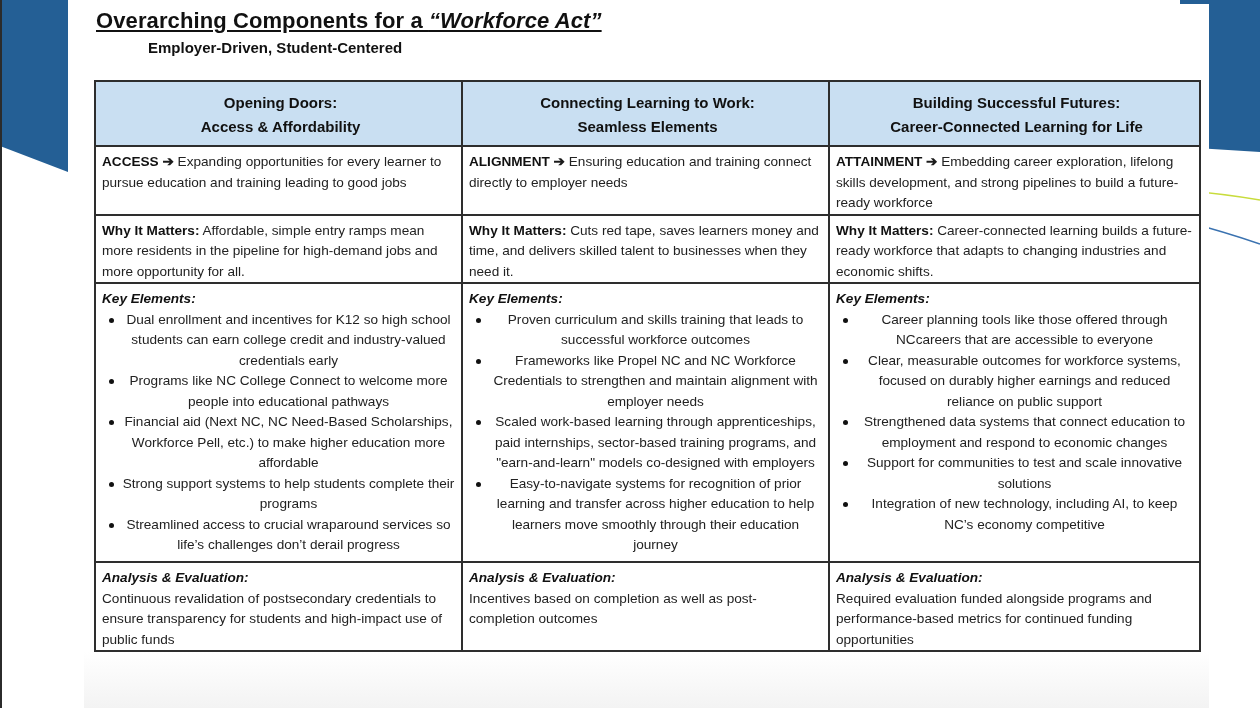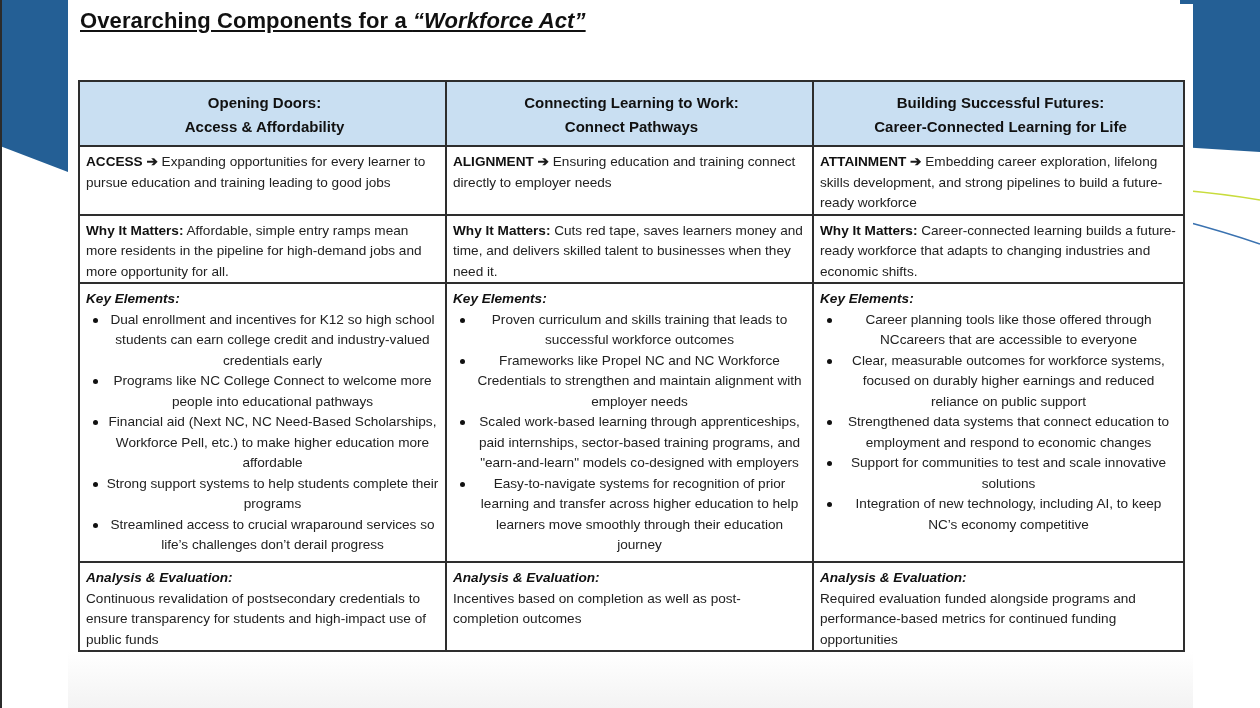--- a/index.html
+++ b/index.html
@@ -5,21 +5,21 @@
   html, body { margin: 0; padding: 0; }
   body {
     width: 1260px; height: 708px; position: relative; overflow: hidden;
     background: #ffffff;
     font-family: "Liberation Sans", sans-serif;
     color: #1a1a1a;
   }
   .bg-shape { position: absolute; left: 0; top: 0; width: 1260px; height: 708px; }
   .left-rule { position: absolute; left: 0; top: 0; width: 2px; height: 708px; background: #2b2b2b; }
   .card {
-    position: absolute; left: 68px; top: 4px; width: 1125px; height: 704px;
+    position: absolute; left: 84px; top: 4px; width: 1125px; height: 704px;
     background: linear-gradient(#ffffff 0, #ffffff 92%, #f3f3f3 100%);
   }
   .title {
     position: absolute; left: 12px; top: 4px;
     font-size: 22px; font-weight: bold; text-decoration: underline;
     letter-spacing: 0.1px; color: #111;
   }
   .title em { font-style: italic; }
   .subtitle {
     position: absolute; left: 64px; top: 35px;
@@ -62,36 +62,37 @@
 
 <svg class="bg-shape" viewBox="0 0 1260 708" preserveAspectRatio="none">
   <polygon points="0,0 1260,0 1260,152 1180,147 1180,0 68,0 68,172 0,146" fill="#245f95"></polygon>
   <path d="M1180,190 Q1225,194 1260,200" stroke="#c8dc3c" stroke-width="1.6" fill="none"></path>
   <path d="M1180,220 Q1225,232 1260,244" stroke="#3a72b0" stroke-width="1.6" fill="none"></path>
 </svg>
 <div class="left-rule"></div>
 
 <div class="card">
   <div class="title"><span>Overarching Components for a </span><em>“Workforce Act”</em></div>
+  <div class="subtitle">Employer-Driven, Student-Centered</div>
 
   <table class="grid">
     <colgroup>
         <col class="c1">
         <col class="c2">
         <col class="c3">
       </colgroup>
     <thead>
       <tr>
         <th>
           <span>Opening Doors:</span>
           <span>Access &amp; Affordability</span>
         </th>
         <th>
           <span>Connecting Learning to Work:</span>
-          <span>Connect Pathways</span>
+          <span>Seamless Elements</span>
         </th>
         <th>
           <span>Building Successful Futures:</span>
           <span>Career-Connected Learning for Life</span>
         </th>
       </tr>
     </thead>
     <tbody>
       <tr class="row-def">
         <td><span class="lead">ACCESS</span> <span class="arrow">➔</span><span class="txt"> Expanding opportunities for every learner to pursue education and training leading to good jobs</span></td>

